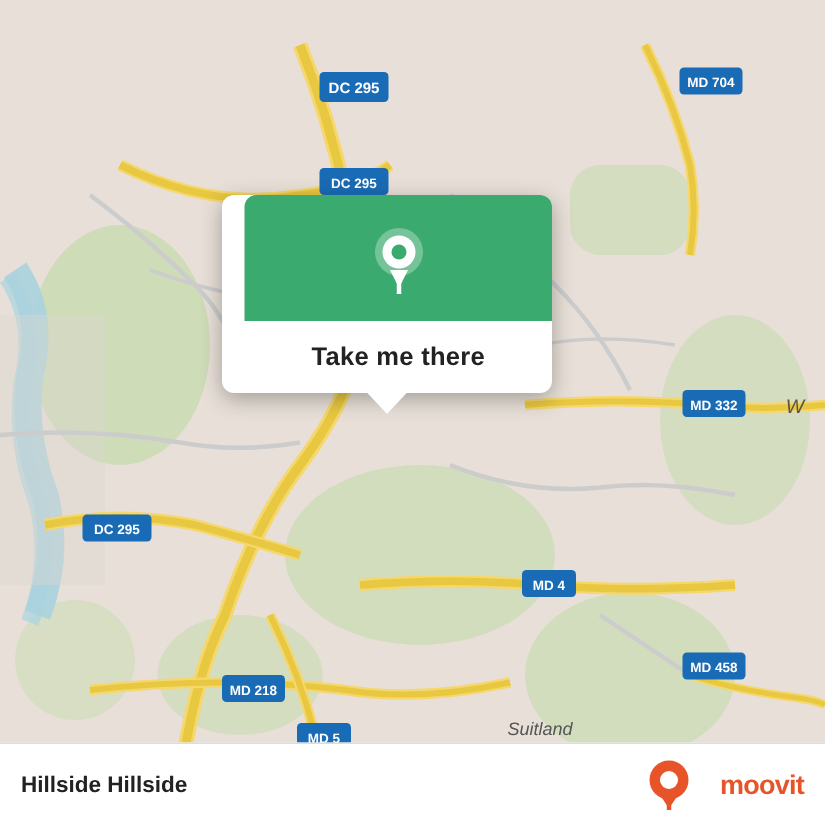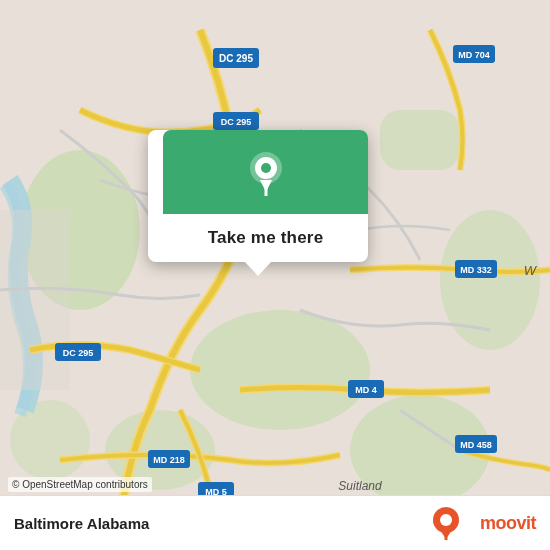--- a/index.html
+++ b/index.html
@@ -255,27 +255,24 @@
           <path d="M18,30 Q18,44 18,44" stroke="white" stroke-width="3" fill="none"></path>
           <polygon points="12,28 24,28 18,40" fill="white"></polygon>
         </svg>
       </div>
     </div>
     <div id="popup-button-area">
       <button id="take-me-there-btn">Take me there</button>
     </div>
   </div>
 
-  <div id="osm-attribution">
-    <span>© OpenStreetMap contributors</span>
-  </div>
 
   <div id="bottom-bar">
     <div id="location-info">
-      <span id="location-name">Baltimore Alabama</span>
+      <span id="location-name">Hillside Hillside</span>
     </div>
     <div id="moovit-logo">
 
       <svg width="28" height="34" viewBox="0 0 28 34">
         <ellipse cx="14" cy="14" rx="13" ry="13" fill="#e8542a"></ellipse>
         <ellipse cx="14" cy="14" rx="6" ry="6" fill="white"></ellipse>
         <path d="M14,26 Q14,34 14,34" stroke="#e8542a" stroke-width="3" fill="none"></path>
         <polygon points="8,24 20,24 14,33" fill="#e8542a"></polygon>
       </svg>
       <span class="moovit-text">moovit</span>

